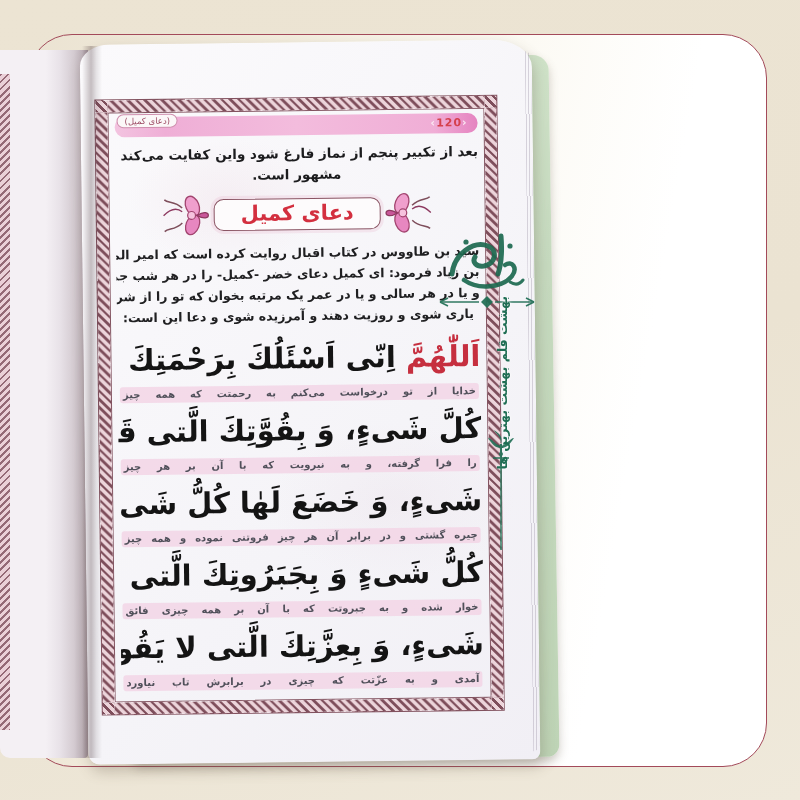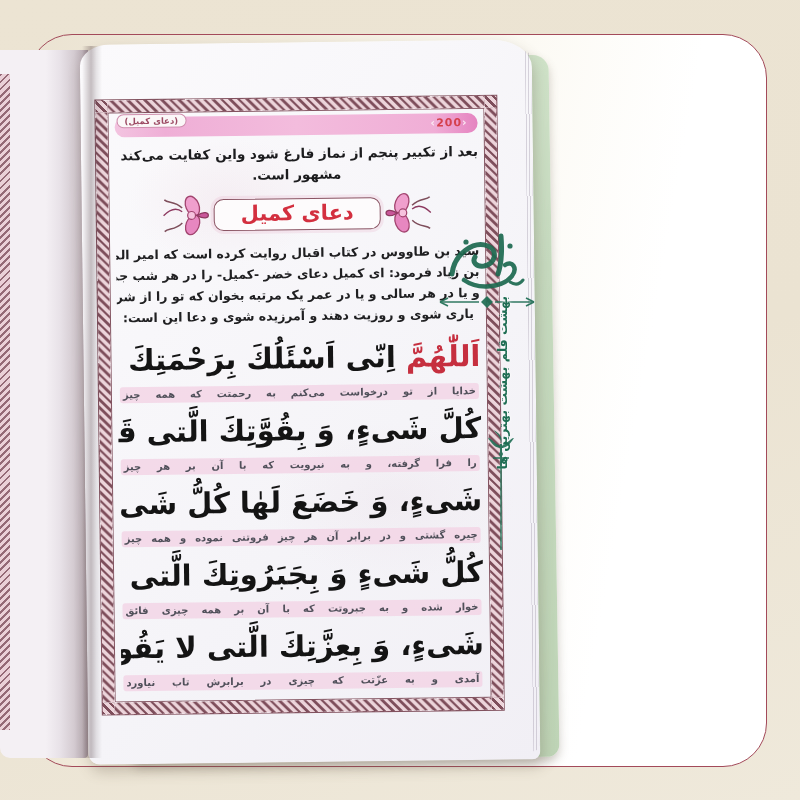--- a/index.html
+++ b/index.html
@@ -79,21 +79,21 @@
   .content{position:absolute;inset:2px 7px;direction:rtl;}
 
   
   .header-band{
     position:relative;height:20px;margin-top:3px;border-radius:11px;
     background:linear-gradient(to left,#e583c0,#f0aed6 12%,#f3bcdd 50%,#efaed6 86%,#f3c4e0);
   }
   .capsule{
     position:absolute;left:2px;top:-3px;
     background:#fbf7f8;border:1px solid #cf8fae;border-radius:9px;
-    padding:1px 7px;font-size:8.5px;font-weight:bold;color:#9c4a63;white-space:nowrap;
+    padding:1px 7px;font-size:8.5px;font-weight:normal;color:#9c4a63;white-space:nowrap;
   }
   .pagenum{
     position:absolute;right:10px;top:2.5px;font-size:11px;font-weight:bold;color:#d5414e;
     letter-spacing:1px;
   }
   .pn-brkt{color:#fbe9f2;font-weight:bold;}
 
   
   .jline{
     text-align:justify;text-align-last:justify;white-space:nowrap;overflow:hidden;
@@ -158,21 +158,21 @@
     </div>
 
     <div class="page-under"></div>
 
     <div class="page-right">
       <div class="deco-frame">
         <div class="content">
 
           <div class="header-band">
             <span class="capsule"><span>(</span><span>دعای کمیل</span><span>)</span></span>
-            <span class="pagenum"><span class="pn-brkt">‹</span><span class="pn-num">200</span><span class="pn-brkt">›</span></span>
+            <span class="pagenum"><span class="pn-brkt">‹</span><span class="pn-num">120</span><span class="pn-brkt">›</span></span>
           </div>
 
           <div class="para1">
             <div class="jline">بعد از تکبیر پنجم از نماز فارغ شود واین کفایت می‌کند و مجزی است و موافق</div>
             <div class="center">مشهور است.</div>
           </div>
 
           <div class="title-row">
             <svg class="orn" viewBox="0 0 60 44">
               <path d="M38,14 C46,6 53,9 57,5" stroke="#7e4e5b" stroke-width="1.6" fill="none"></path>

